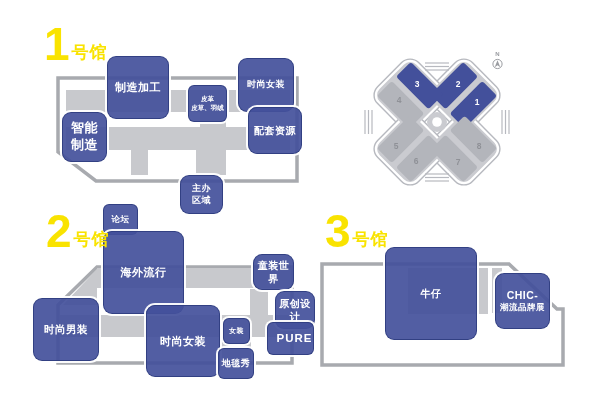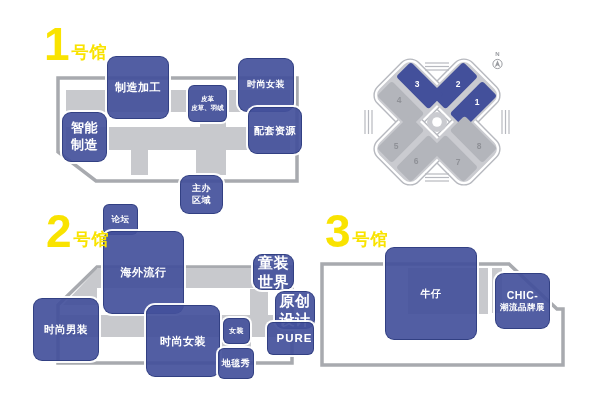--- a/index.html
+++ b/index.html
@@ -17,21 +17,21 @@
     box-shadow:0 0 0 2px rgba(255,255,255,0.95);
     color:#fff;font-weight:bold;
     display:flex;flex-direction:column;align-items:center;justify-content:center;
     text-align:center;line-height:1.3;letter-spacing:.5px;
   }
   .blk.small{border-radius:6px;}
   .fs65{font-size:6.5px;letter-spacing:0;}
   .fs7{font-size:7px;}
   .fs85{font-size:8.5px;}
   .fs9{font-size:9px;}
-  .fs95{font-size:15px;}
+  .fs95{font-size:10px;}
   .fs10{font-size:10px;}
   .fs105{font-size:10.5px;}
   .fs11{font-size:11px;}
   .fs115{font-size:11.5px;letter-spacing:1px;}
   .fs12{font-size:13px;}
   .title{
     position:absolute;z-index:4;display:flex;align-items:flex-end;
     color:var(--yellow,#F9E300);font-weight:bold;
   }
   .title .num{font-size:46px;line-height:.82;}

